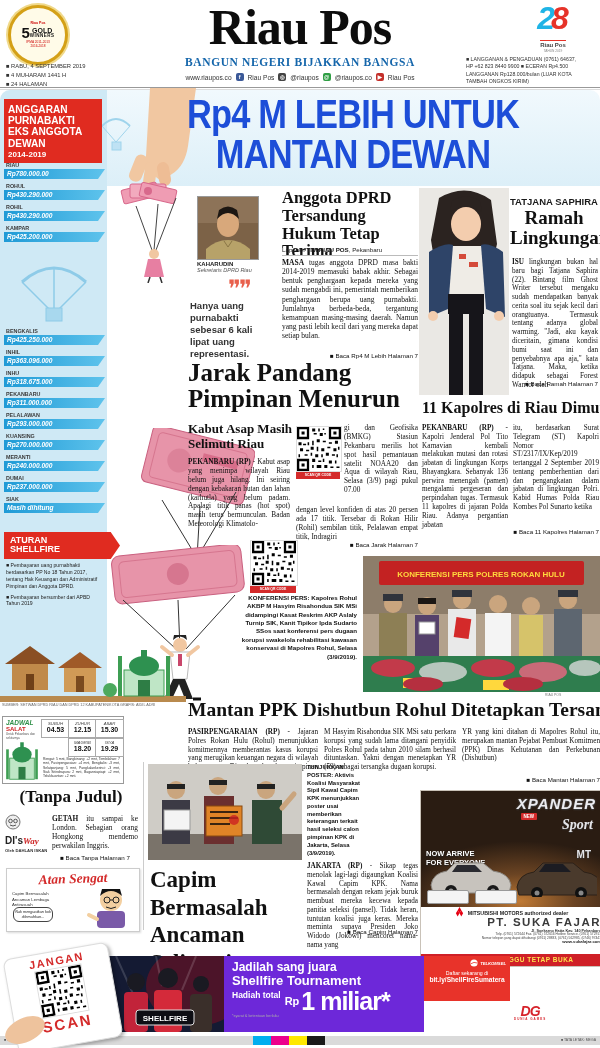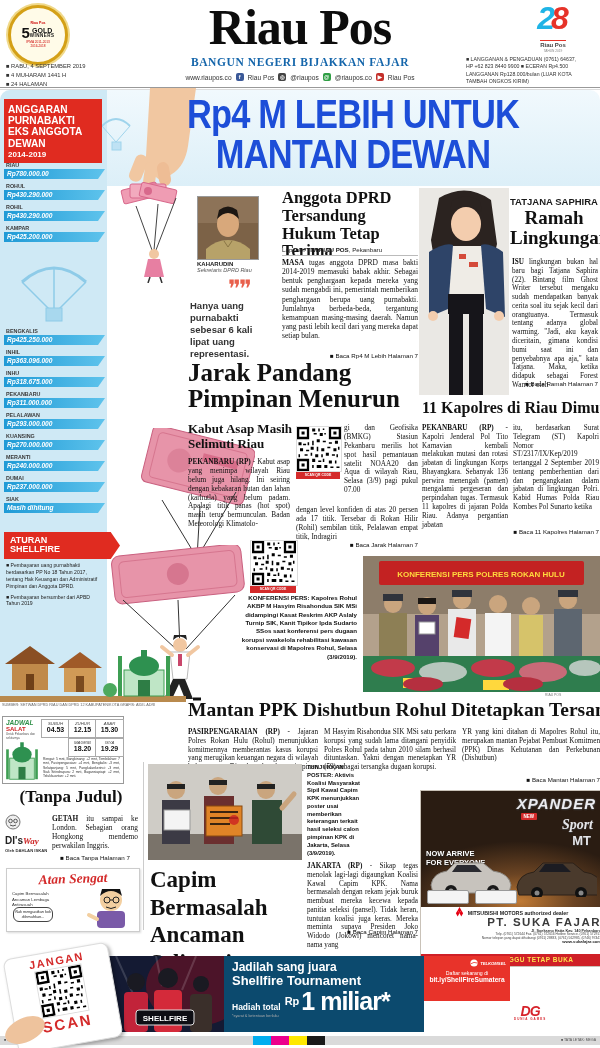--- a/index.html
+++ b/index.html
@@ -97,40 +97,40 @@
   
   .mit{left:420px;top:790px;width:180px;height:175px;border:1px solid #c9c2b8;background:#fff}
   .mitvis{position:absolute;left:0;top:0;width:180px;height:116px;overflow:hidden;
           background:radial-gradient(120px 60px at 55% 95%,#c07a35 0%,#6b4423 45%,#2a1c12 100%)}
   .xp{position:absolute;top:4px;right:5px;font-style:italic;font-weight:bold;font-size:15px;
       letter-spacing:1px;color:#ececf0;text-shadow:0 1px 1px #333,0 0 2px #777}
   .newb{position:absolute;top:22px;right:64px;background:#d42a2a;color:#fff;font-size:4.5px;
         font-weight:bold;padding:1px 3px;border-radius:1px}
   .sportt{position:absolute;top:26px;right:8px;font-family:"Liberation Serif",serif;font-style:italic;
           font-weight:bold;font-size:14px;color:#e4e4e8;text-shadow:0 1px 1px #333}
-  .mtt{position:absolute;top:42px;right:10px;font-weight:bold;font-size:13px;color:#e4e4e8;text-shadow:0 1px 1px #333}
+  .mtt{position:absolute;top:58px;right:10px;font-weight:bold;font-size:10px;color:#e4e4e8;text-shadow:0 1px 1px #333}
   .nowtag{position:absolute;left:5px;top:58px;font-weight:bold;font-size:7.5px;color:#fff;line-height:1.2;
           text-shadow:0 1px 1px #222}
   .plates{position:absolute;left:6px;bottom:3px;display:flex;gap:6px}
   .plate{width:40px;height:12px;background:#f4f4f4;border-radius:2px;border:1px solid #999}
   .mitdealer{position:absolute;left:0;top:116px;width:180px;height:34px;text-align:right;line-height:1.15}
   .mdl{font-size:5.3px;font-weight:bold;color:#222;margin-top:2px}
   .mdn{font-size:11.5px;font-weight:bold;color:#3a3a3a;letter-spacing:1.5px;line-height:1}
   .maddr{font-size:3.8px;font-weight:bold;color:#333}
   .mph{font-size:3.3px;color:#444}
   .mweb{font-size:4.2px;font-weight:bold;color:#222}
   .mstrip{position:absolute;left:0;top:163px;width:180px;height:12px;background:#cf2027;color:#ffe14d;
           font-weight:bold;font-size:6.5px;text-align:center;line-height:12px;letter-spacing:.5px}
   
   .sfwrap{left:6px;top:956px;width:588px;height:76px}
-  .sfblack{position:absolute;left:218px;top:0;width:200px;height:76px;background:#0c4a6e;color:#fff;padding:5px 8px;box-sizing:border-box}
+  .sfblack{position:absolute;left:218px;top:0;width:200px;height:76px;background:#6d28d9;color:#fff;padding:5px 8px;box-sizing:border-box}
   .sfl1{font-size:12px;font-weight:bold;line-height:1.1}
   .sfl2{font-size:13px;font-weight:bold;line-height:1.15}
   .sfrow{display:flex;align-items:flex-start;margin-top:1px}
-  .sfl3a{font-size:8.5px;font-weight:bold;margin-top:12px}
+  .sfl3a{font-size:8.5px;font-weight:bold;margin-top:0}
   .sfl3b{font-size:11px;font-weight:bold;margin:5px 2px 0 4px}
   .sfl3c{font-size:25px;font-weight:bold;letter-spacing:-1px;line-height:.9}
   .sfterms{font-size:3.8px;color:#aaa;margin-top:1px}
   .sfred{position:absolute;left:418px;top:0;width:86px;height:45px;background:#e8332a;color:#fff;
          padding:3px 4px;box-sizing:border-box;text-align:center}
   .tklrow{display:flex;justify-content:flex-end;align-items:center;gap:2px;font-size:4.2px;
           font-weight:bold;font-style:italic}
   .cta1{font-size:5.2px;margin-top:3px}
   .cta2{font-size:6.6px;font-weight:bold}
   .dg{position:absolute;left:508px;top:48px;text-align:center;line-height:1}
@@ -182,21 +182,21 @@
     <div class="yrs">2016-2018</div>
   </div>
 
   <div class="b dateline">
     <div>■ RABU, 4 SEPTEMBER 2019</div>
     <div>■ 4 MUHARAM 1441 H</div>
     <div>■ 24 HALAMAN</div>
   </div>
 
   <div class="b mast-title ser">Riau Pos</div>
-  <div class="b tagline ser">BANGUN NEGERI BIJAKKAN FAJAR</div>
+  <div class="b tagline ser">BANGUN NEGERI BIJAKKAN BANGSA</div>
 
   <div class="b social">
     <span>www.riaupos.co</span>
     <span class="sic" style="background:#3b5998">f</span>
     <span>Riau Pos</span>
     <span class="sic" style="background:#444">◎</span>
     <span>@riaupos</span>
     <span class="sic" style="background:#2f9e44">@</span>
     <span>@riaupos.co</span>
     <span class="sic" style="background:#c4302b">▶</span>

